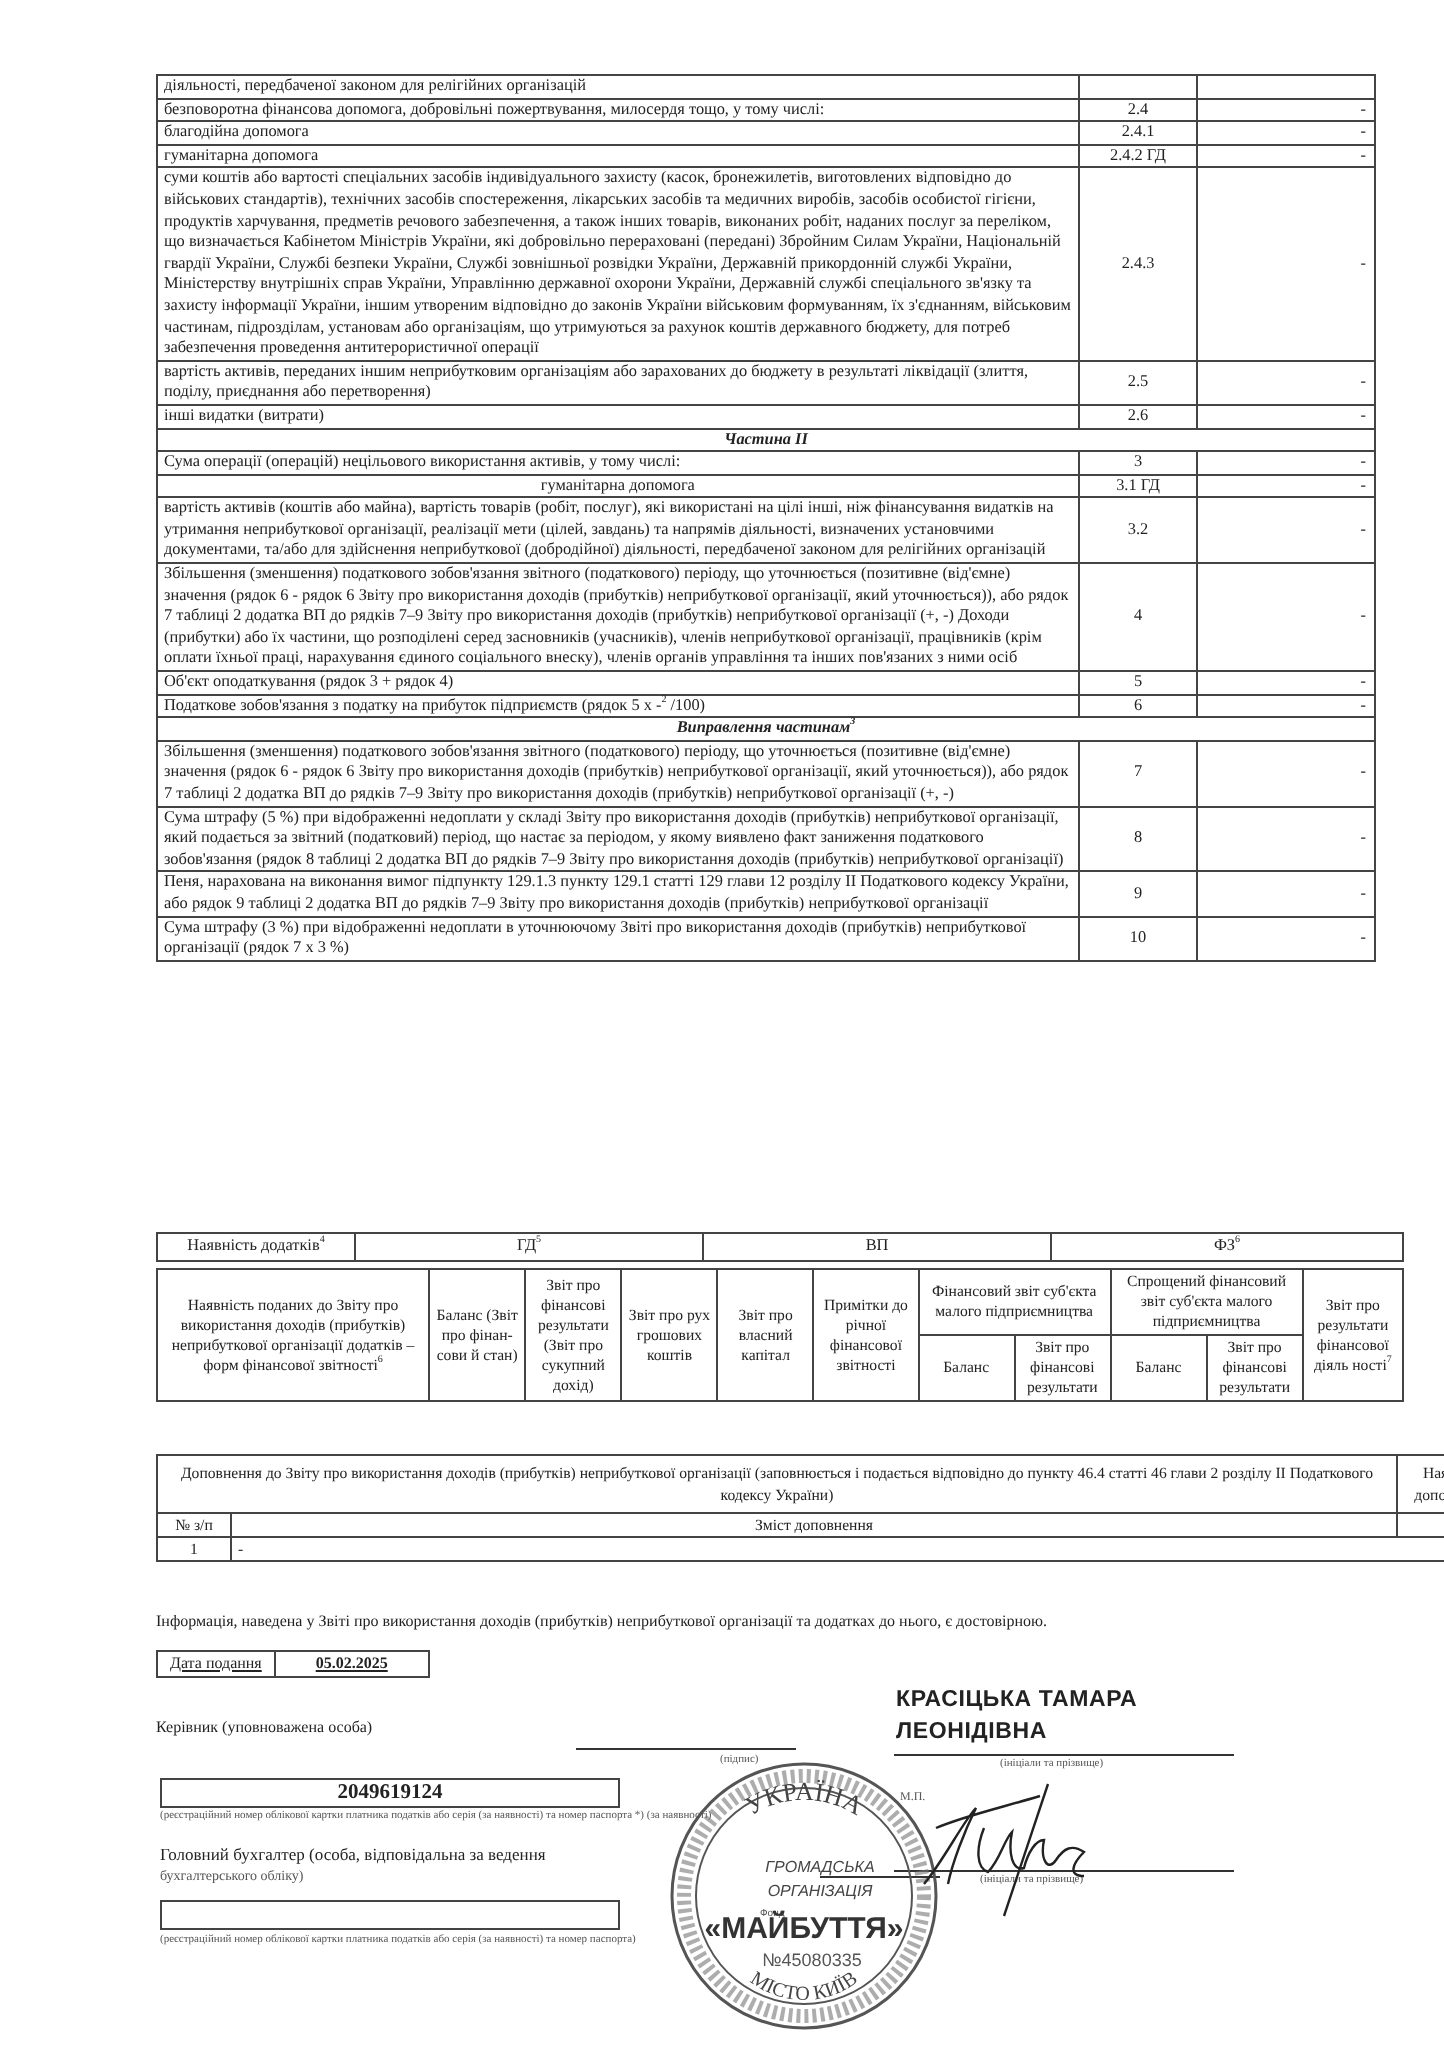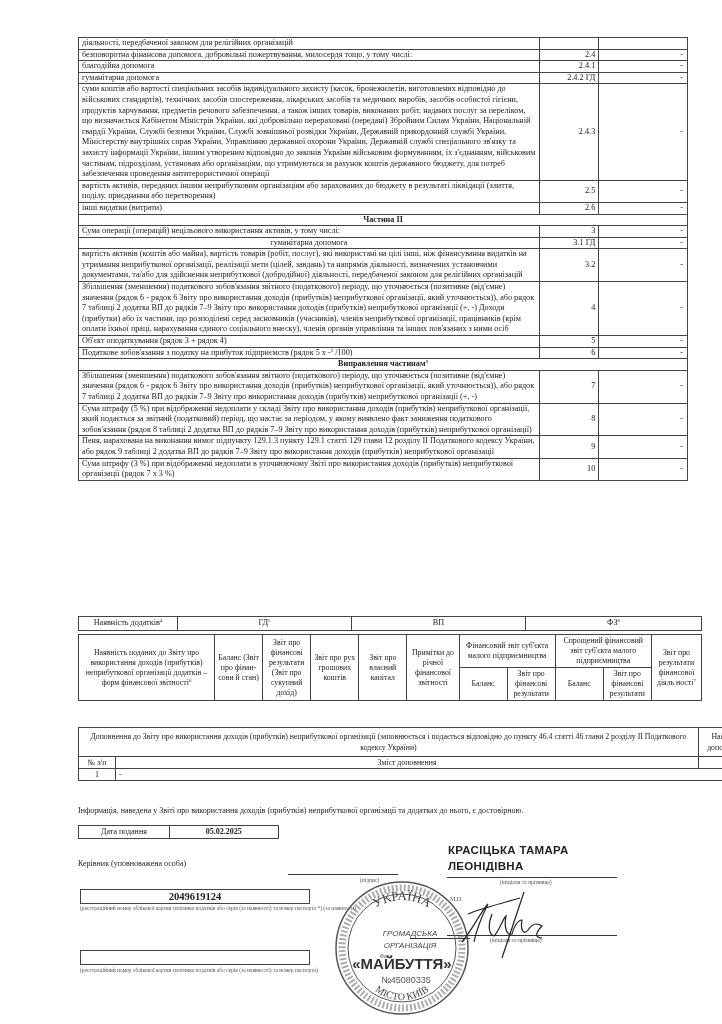--- a/index.html
+++ b/index.html
@@ -4,39 +4,39 @@
 <style>
   html, body { margin:0; padding:0; background:#ffffff; }
   body { width:722px; height:1024px; position:relative; overflow:hidden;
          font-family:"Liberation Serif", serif; color:#222; }
   .page { position:absolute; left:0; top:0; width:722px; height:1024px; }
   table { border-collapse:collapse; }
   td { border:1px solid #444; padding:0 3px; vertical-align:middle; font-size:8.2px; line-height:10.6px; }
   
   .main { position:absolute; left:78px; top:37px; width:610px; }
   .main td.desc { width:460px;margin-top:28px; }
-  .main td.code { width:53px; text-align:right; }
+  .main td.code { width:53px; text-align:center; }
   .main td.val  { width:82px; text-align:right; padding-right:4px; }
-  .main td.section { text-align:center; font-weight:bold; }
+  .main td.section { text-align:center; font-weight:bold;font-style:italic; }
   .main td.indent { text-align:center; }
   sup { font-size:5px; vertical-align:top; line-height:6px; }
   
   .annex { position:absolute; left:78px; top:616px; width:624px; }
   .annex td { text-align:center; height:13px; }
   
   .fin { position:absolute; left:78px; top:634px; width:624px; }
   .fin td { text-align:center; font-size:7.8px; line-height:10px; padding:1px 2px; }
   
   .supp { position:absolute; left:78px; top:727px; width:680px; }
   .supp td { text-align:center; font-size:7.8px; line-height:11px; }
   .supp td.left { text-align:left; }
   
   .info { position:absolute; left:78px; top:806px; font-size:8px; }
   .date-box { position:absolute; left:78px; top:825px; }
-  .date-box td { font-size:8px; height:12px; padding:0 22px; }
+  .date-box td { font-size:8px; height:12px; padding:0 6px;text-decoration:underline; }
   .date-box td.dv { font-weight:bold; width:64px; text-align:center;margin-left:18px; }
   .head-label { position:absolute; left:78px; top:859px; font-size:8px; }
   .name { position:absolute; left:448px; top:842px; font-weight:bold; font-size:11.5px; line-height:16px;
           font-family:"Liberation Sans", sans-serif; letter-spacing:0.3px; }
   .line { position:absolute; height:0; border-top:1px solid #333; }
   .tiny { position:absolute; font-size:5.5px; color:#555; }
   .id-box { position:absolute; left:80px; top:889px; width:228px; height:13px; border:1px solid #444;
             text-align:center; font-weight:bold; font-size:10.5px; line-height:13px; }
   .id-box2 { position:absolute; left:80px; top:950px; width:228px; height:13px; border:1px solid #444; }
   .acct-label { position:absolute; left:80px; top:922px; font-size:8.5px; line-height:11px; }
@@ -223,20 +223,24 @@
   </div>
   <div class="line" style="left:447px; top:877px; width:170px;"></div>
   <div class="tiny" style="left:500px; top:879px;">(ініціали та прізвище)</div>
 
   <div class="line" style="left:288px; top:874px; width:110px;"></div>
   <div class="tiny" style="left:360px; top:877px;">(підпис)</div>
 
   <div class="id-box">2049619124</div>
   <div class="tiny" style="left:80px; top:905px; width:280px; line-height:7px;">(реєстраційний номер облікової картки платника податків або серія (за наявності) та номер паспорта *) (за наявності)</div>
 
+  <div class="acct-label">
+    <div>Головний бухгалтер (особа, відповідальна за ведення</div>
+    <div class="sub">бухгалтерського обліку)</div>
+  </div>
   <div class="line" style="left:410px; top:938px; width:60px;"></div>
   <div class="line" style="left:447px; top:935px; width:170px;"></div>
   <div class="tiny" style="left:490px; top:937px;">(ініціали та прізвище)</div>
 
   <div class="id-box2"></div>
   <div class="tiny" style="left:80px; top:967px;">(реєстраційний номер облікової картки платника податків або серія (за наявності) та номер паспорта)</div>
   <div class="tiny" style="left:450px; top:896px; font-size:6px;">М.П.</div>
 
   <svg class="stamp" viewBox="0 0 140 140">
     <defs>

